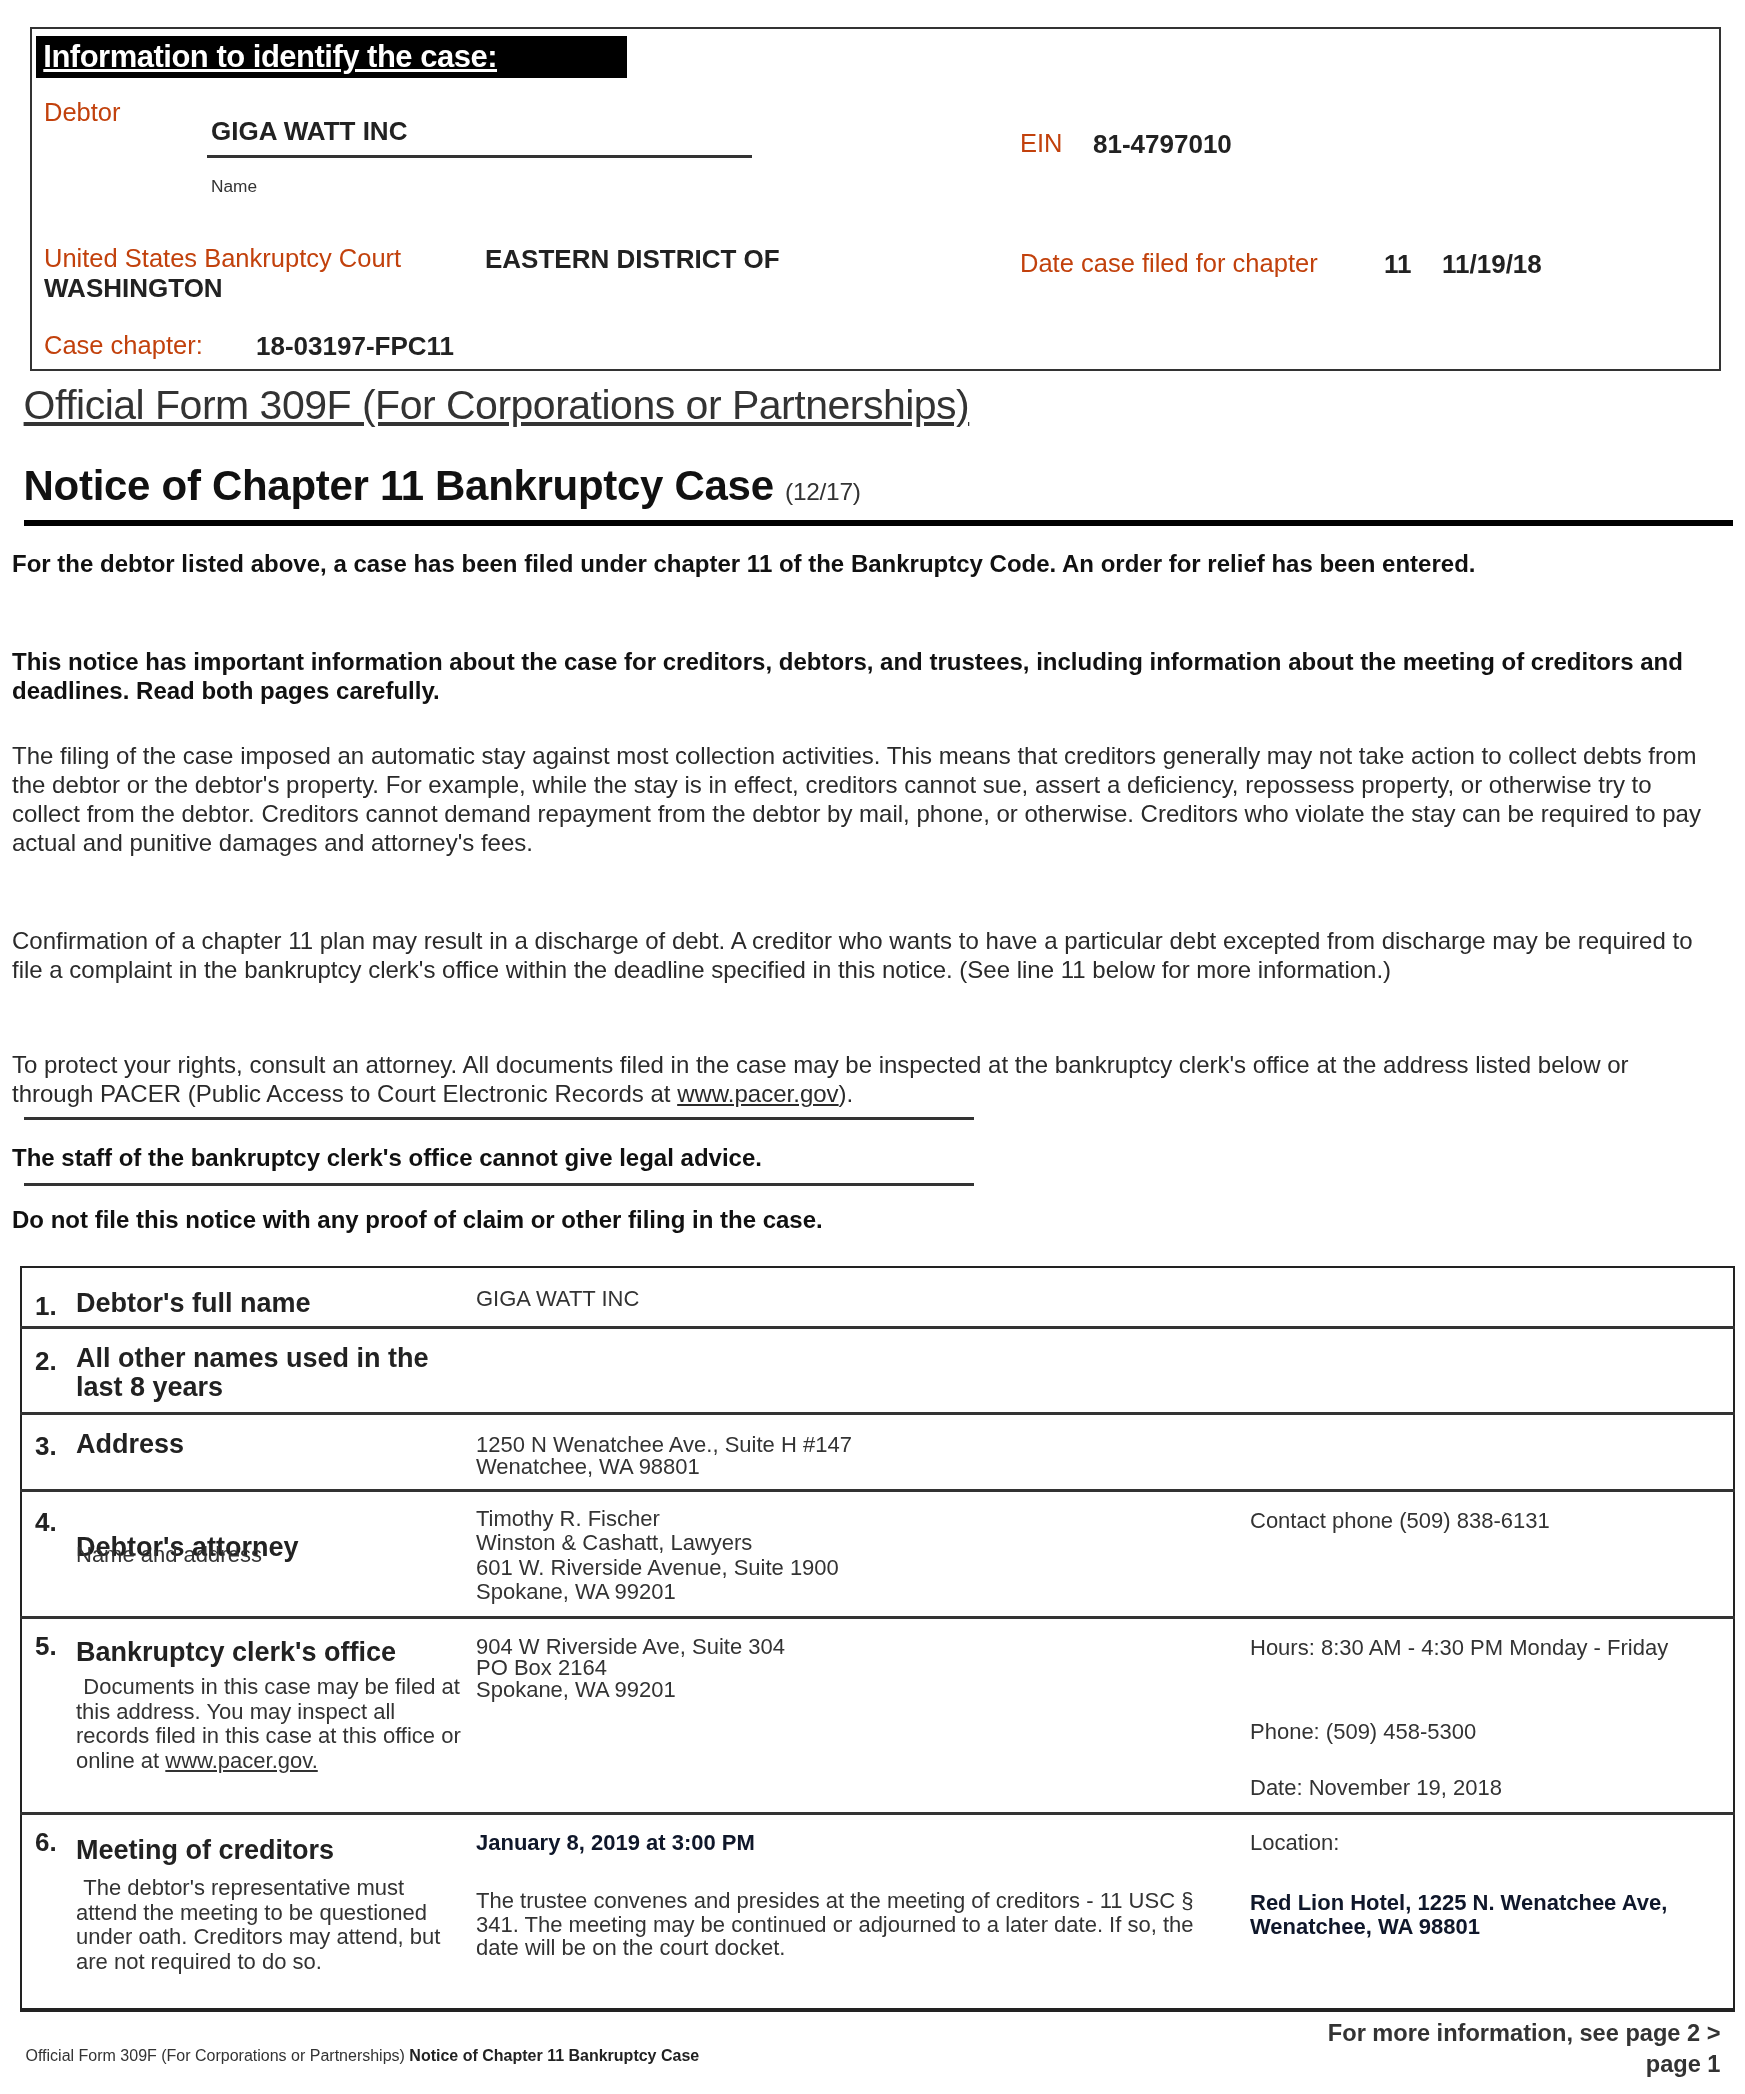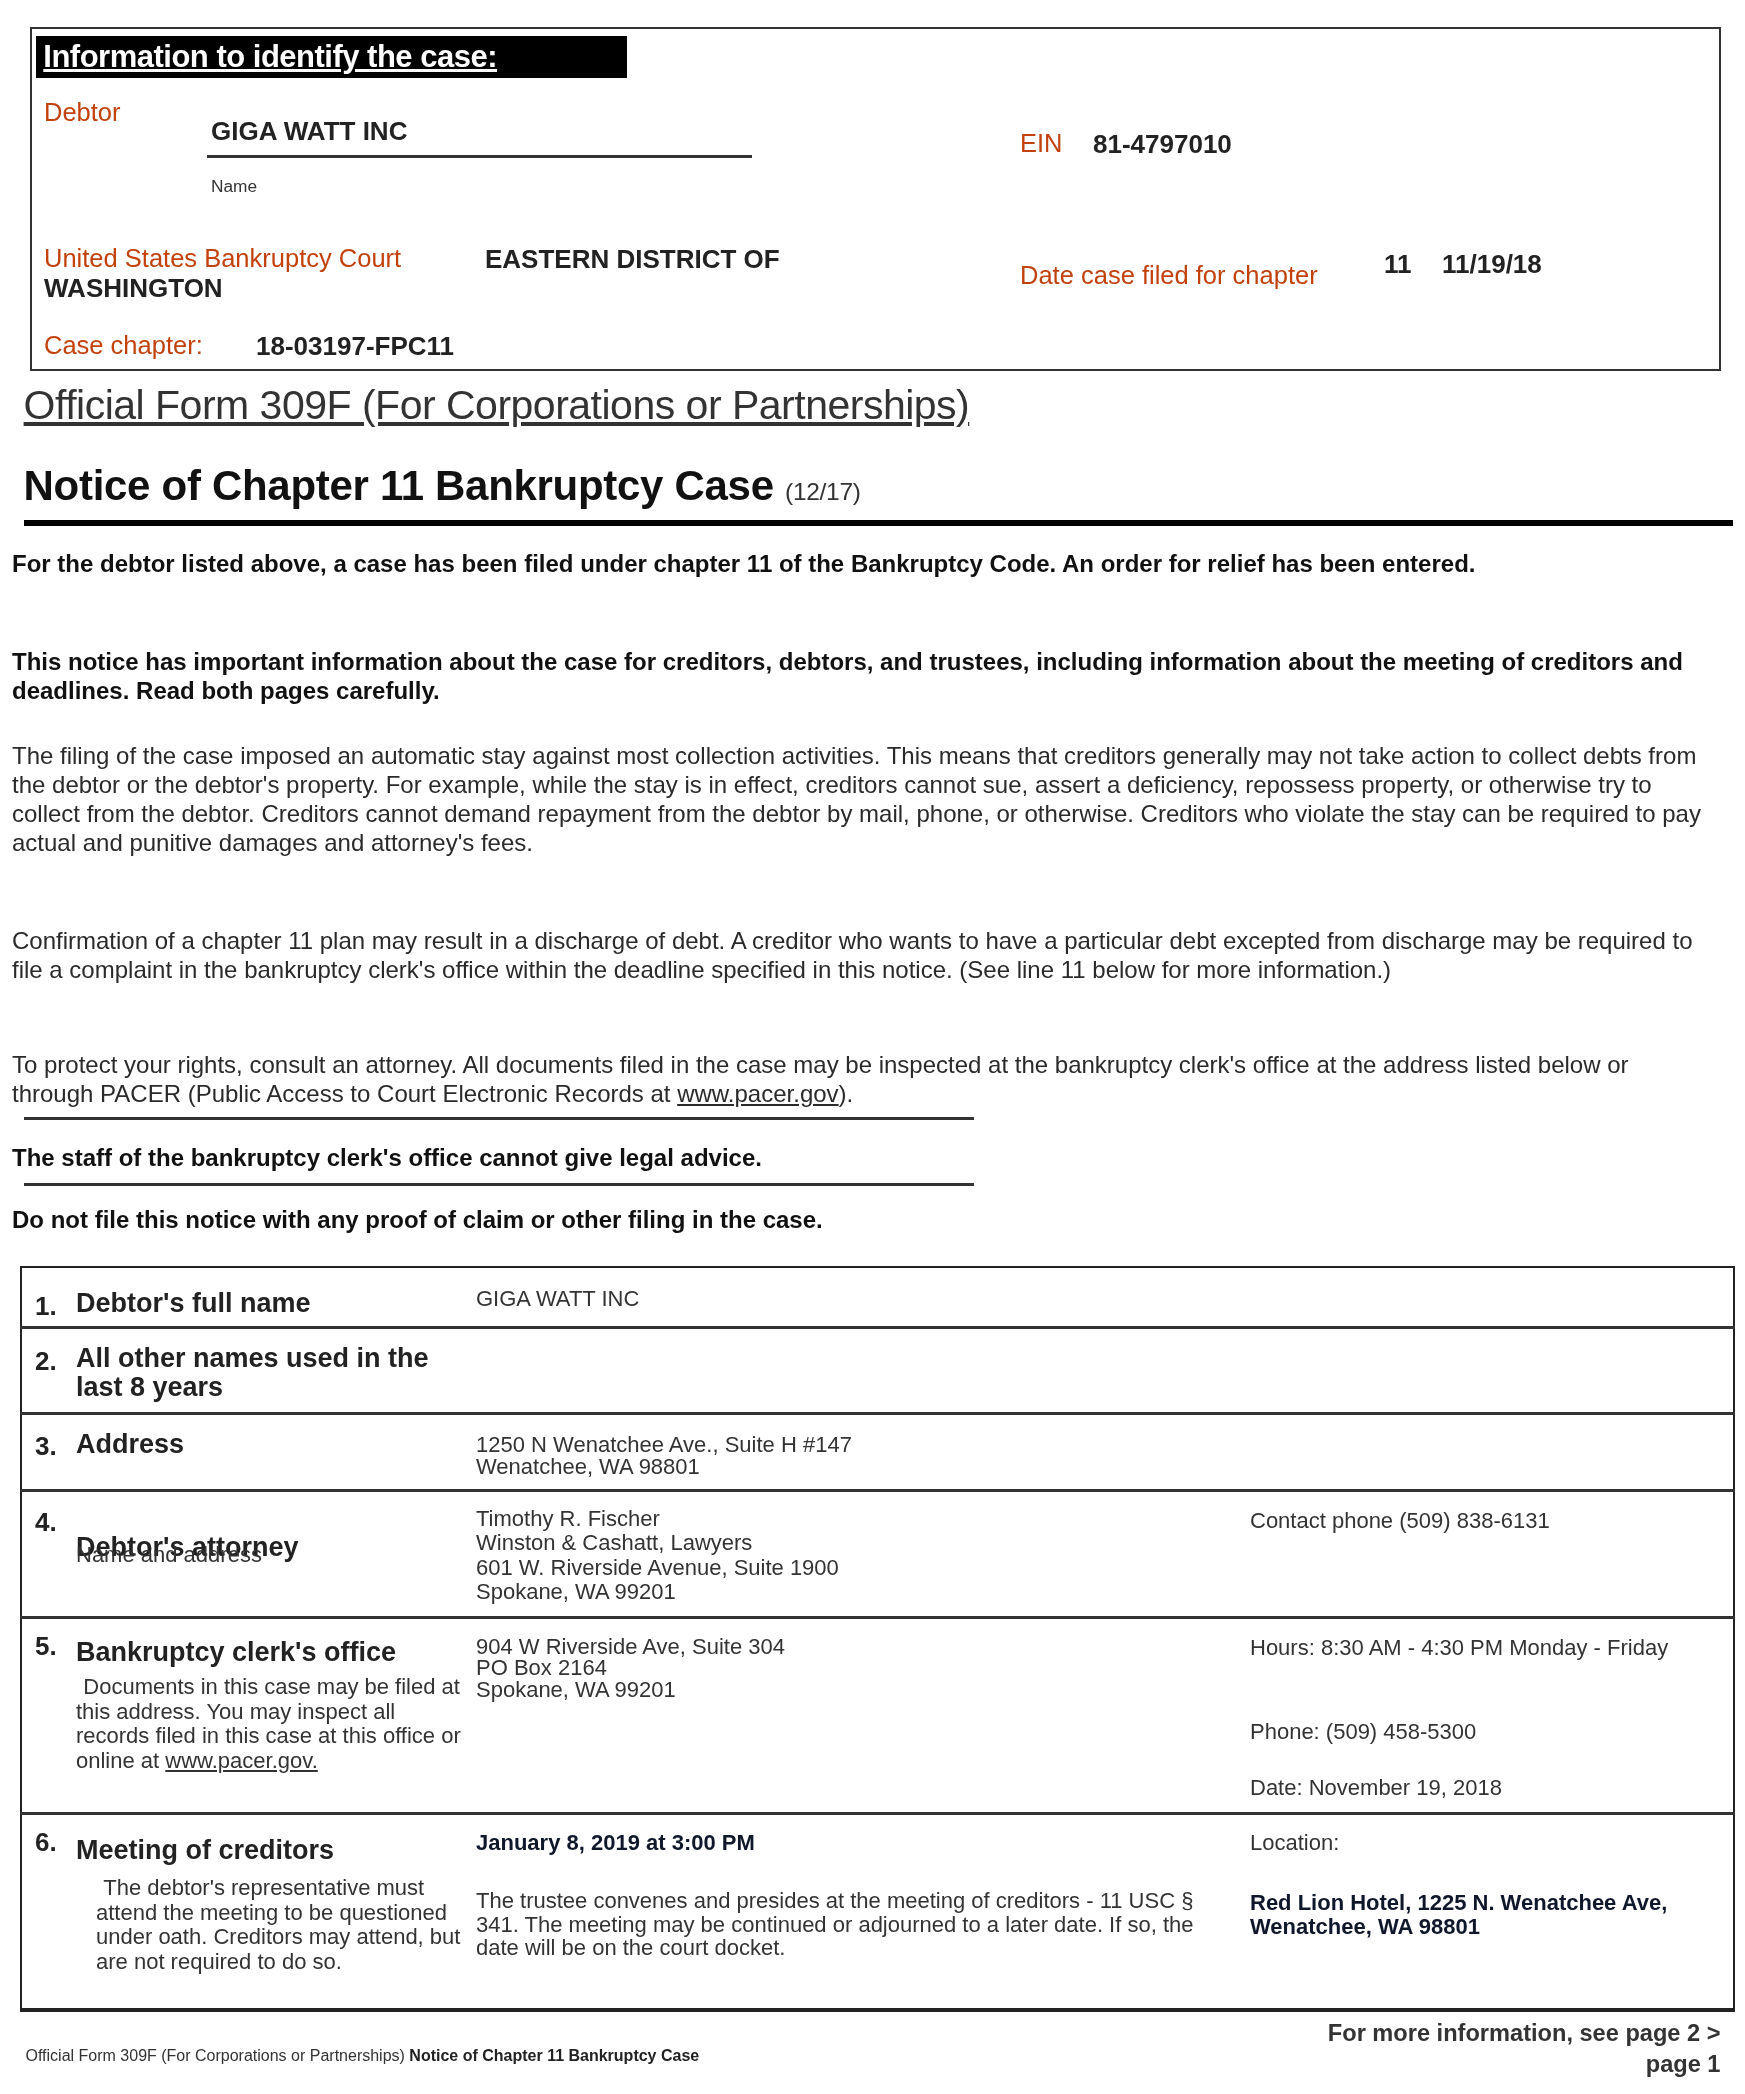--- a/index.html
+++ b/index.html
@@ -44,21 +44,21 @@
 <div class="abs" style="left:207px;top:155px;width:545px;height:2.7px;background:#333;"></div>
 <div class="abs small" style="left:211px;top:176px;">Name</div>
 
 <div class="abs lbl" style="left:1020px;top:129px;">EIN</div>
 <div class="abs val-b" style="left:1093px;top:129px;">81-4797010</div>
 
 <div class="abs lbl" style="left:44px;top:244px;">United States Bankruptcy Court</div>
 <div class="abs val-b" style="left:485px;top:244px;">EASTERN DISTRICT OF</div>
 <div class="abs val-b" style="left:44px;top:273px;">WASHINGTON</div>
 
-<div class="abs lbl" style="left:1020px;top:249px;margin-top:12px;">Date case filed for chapter</div>
+<div class="abs lbl" style="left:1020px;top:249px;">Date case filed for chapter</div>
 <div class="abs val-b" style="left:1384px;top:249px;">11</div>
 <div class="abs val-b" style="left:1442px;top:249px;">11/19/18</div>
 
 <div class="abs lbl" style="left:44px;top:331px;">Case chapter:</div>
 <div class="abs val-b" style="left:256px;top:331px;">18-03197-FPC11</div>
 
 <div class="abs form-title">Official Form 309F (For Corporations or Partnerships)</div>
 <div class="abs notice-title">
   <span>Notice of Chapter 11 Bankruptcy Case</span>
   <span class="ver">(12/17)</span>
@@ -113,21 +113,21 @@
 </div>
 <div class="abs cell" style="left:476px;top:1635px;text-align:right;">904 W Riverside Ave, Suite 304</div>
 <div class="abs cell" style="left:476px;top:1656px;">PO Box 2164</div>
 <div class="abs cell" style="left:476px;top:1678px;">Spokane, WA 99201</div>
 <div class="abs cell" style="left:1250px;top:1636px;width:436px;">Hours: 8:30 AM - 4:30 PM Monday - Friday</div>
 <div class="abs cell" style="left:1250px;top:1720px;">Phone: (509) 458-5300</div>
 <div class="abs cell" style="left:1250px;top:1776px;">Date: November 19, 2018</div>
 
 <div class="abs num" style="left:35px;top:1827px;">6.</div>
 <div class="abs rlabel" style="left:76px;top:1836px;">Meeting of creditors</div>
-<div class="abs rsub" style="left:76px;top:1876px;width:382px;text-indent:7.3px;margin-left:20px;">The debtor's representative must attend the meeting to be questioned under oath. Creditors may attend, but are not required to do so.</div>
+<div class="abs rsub" style="left:76px;top:1876px;width:382px;text-indent:7.3px;">The debtor's representative must attend the meeting to be questioned under oath. Creditors may attend, but are not required to do so.</div>
 <div class="abs cell b" style="left:476px;top:1831px;">January 8, 2019 at 3:00 PM</div>
 <div class="abs cell" style="left:476px;top:1889px;width:736px;">The trustee convenes and presides at the meeting of creditors - 11 USC § 341. The meeting may be continued or adjourned to a later date. If so, the date will be on the court docket.</div>
 <div class="abs cell" style="left:1250px;top:1831px;">Location:</div>
 <div class="abs cell b" style="left:1250px;top:1891px;width:427px;">Red Lion Hotel, 1225 N. Wenatchee Ave, Wenatchee, WA 98801</div>
 
 <div class="abs foot-r" style="top:2020px;">For more information, see page 2 &gt;</div>
 <div class="abs foot-r" style="top:2051px;">page 1</div>
 <div class="abs foot-l">
   <span>Official Form 309F (For Corporations or Partnerships)</span>
   <b>Notice of Chapter 11 Bankruptcy Case</b>

